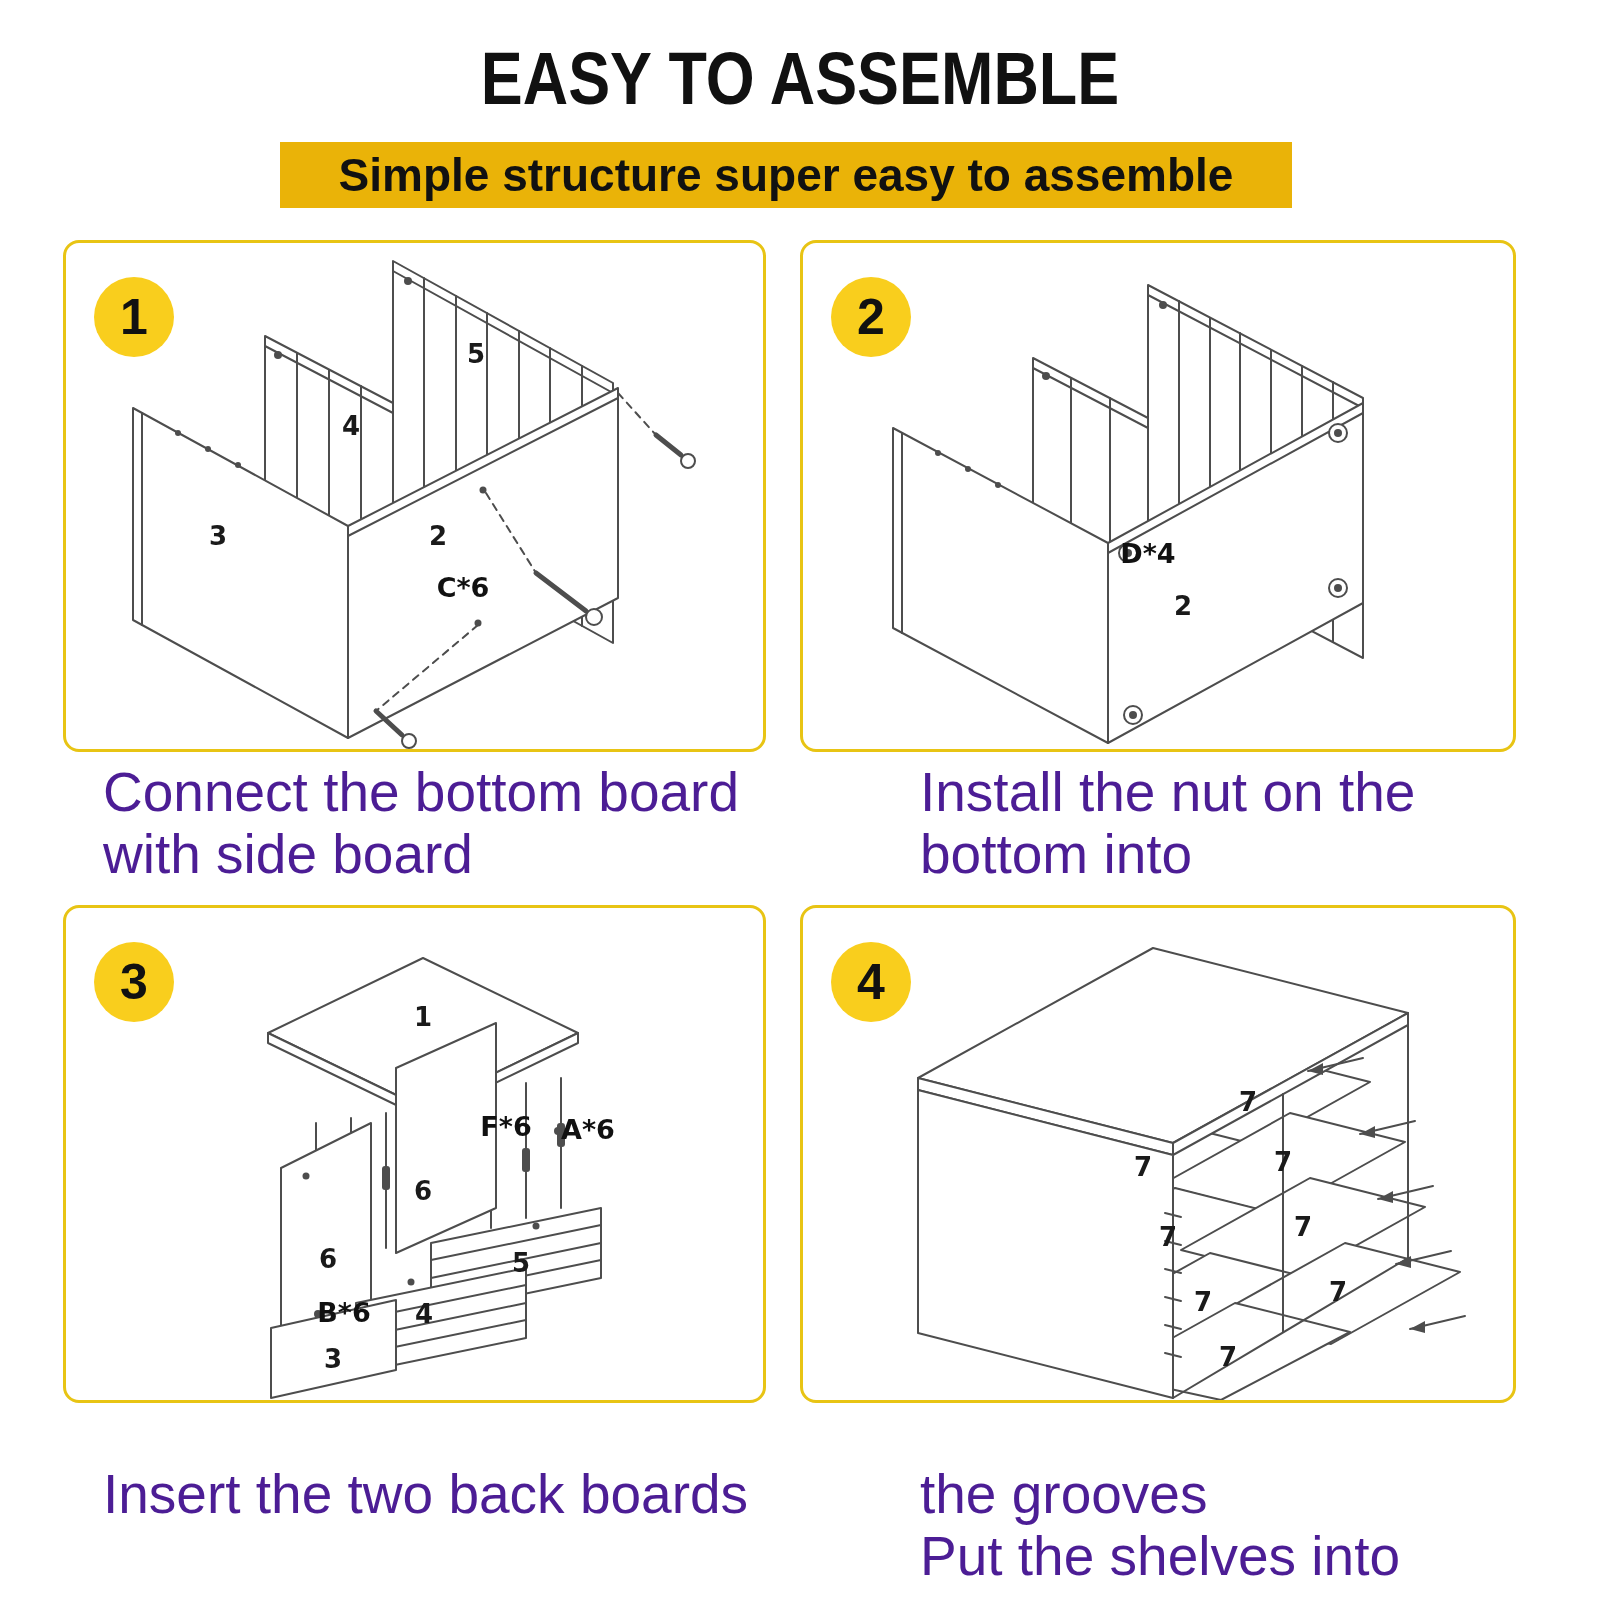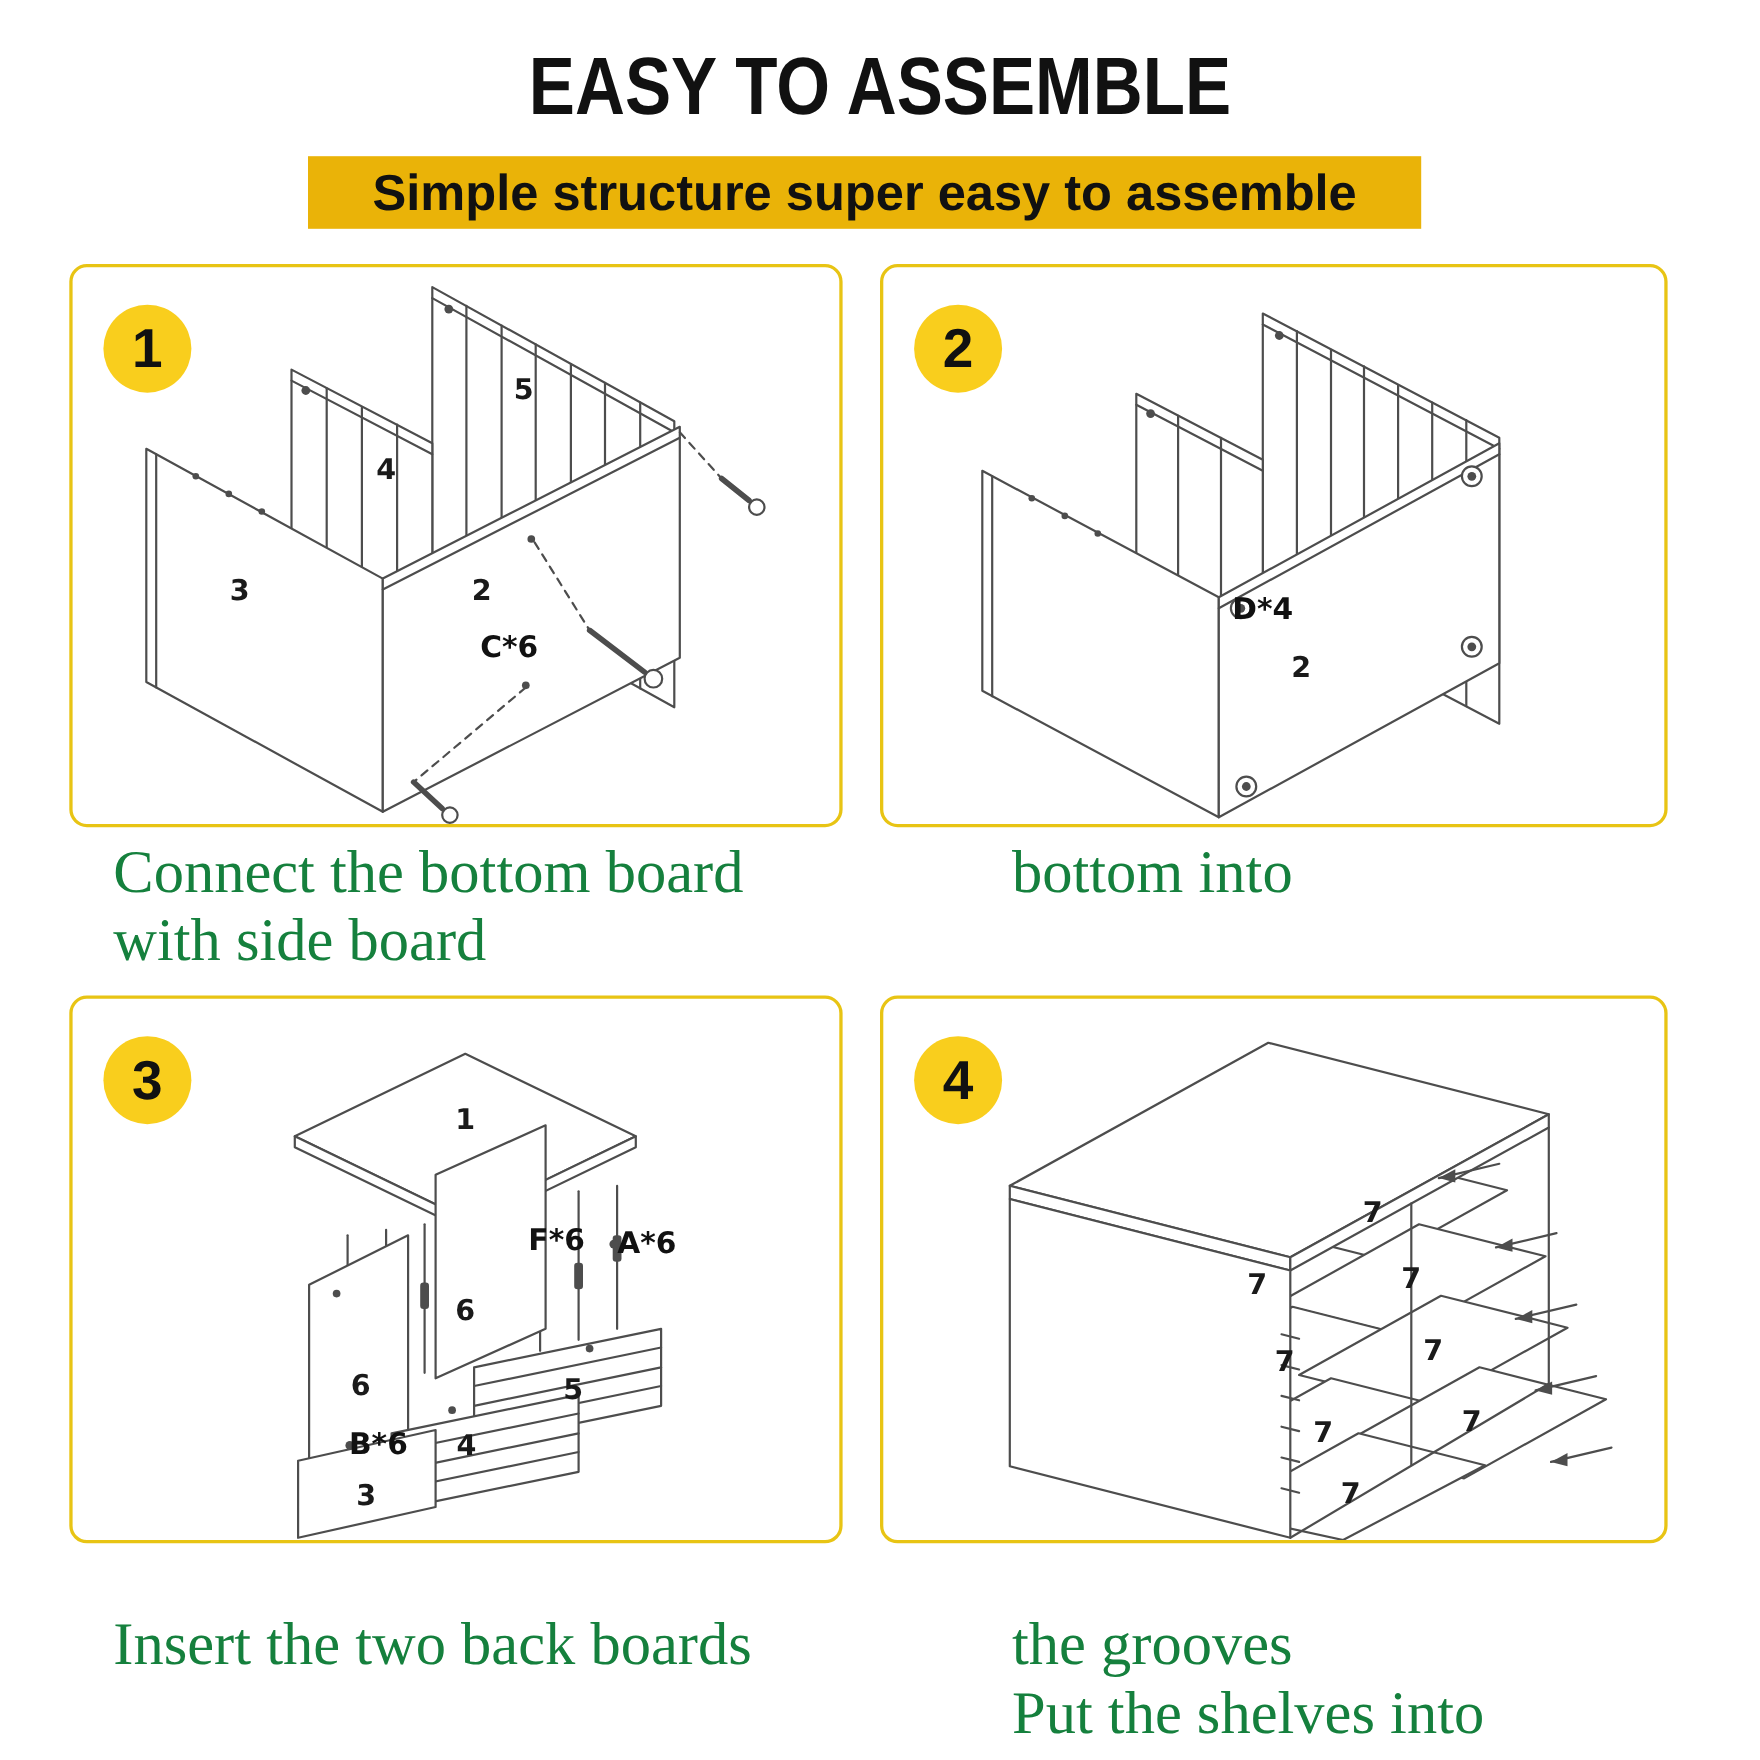--- a/index.html
+++ b/index.html
@@ -13,21 +13,21 @@
           text-align:center;line-height:66px;white-space:nowrap;}
   .panel{position:absolute;background:#fff;border:3px solid #E8C414;border-radius:16px;}
   #panel1{left:63px;top:240px;width:697px;height:506px;}
   #panel2{left:800px;top:240px;width:710px;height:506px;}
   #panel3{left:63px;top:905px;width:697px;height:492px;}
   #panel4{left:800px;top:905px;width:710px;height:492px;}
   .panel svg{position:absolute;left:0;top:0;width:100%;height:100%;}
   .badge{position:absolute;left:28px;top:34px;width:80px;height:80px;border-radius:50%;
          background:#F9CE1D;display:flex;align-items:center;justify-content:center;
          font-size:50px;font-weight:800;color:#111;z-index:2;}
-  .caption{position:absolute;font-size:55px;line-height:1.12;color:#15803d;font-weight:400;font-family:Liberation Serif, serif;}
+  .caption{position:absolute;font-size:55px;line-height:1.12;color:#4c1d95;font-weight:400;}
   #caption1{left:103px;top:762px;}
   #caption2{left:920px;top:762px;}
   #caption3{left:103px;top:1464px;}
   #caption4{left:920px;top:1464px;}
   .draw{stroke:#4d4d4d;stroke-width:2;fill:none;stroke-linejoin:round;stroke-linecap:round;}
   .plabel{font:600 26px "DejaVu Sans",sans-serif;fill:#1a1a1a;text-anchor:middle;}
   .plabel-bold{font:700 27px "DejaVu Sans",sans-serif;fill:#111;text-anchor:middle;}
 </style>
 </head>
 <body>
@@ -152,20 +152,21 @@
     <div class="badge">
       <span>2</span>
     </div>
   </div>
 
   <div class="caption" id="caption1">
     <div>Connect the bottom board</div>
     <div>with side board</div>
   </div>
   <div class="caption" id="caption2">
+    <div>Install the nut on the</div>
     <div>bottom into</div>
   </div>
 
   <div class="panel" id="panel3">
     <svg viewBox="0 0 697 492">
       <g class="draw">
 
         <polygon points="202,125 357,50 512,125 357,200" fill="#fff"></polygon>
         <polygon points="202,125 357,200 357,210 202,135" fill="#fff"></polygon>
         <polygon points="357,200 512,125 512,135 357,210" fill="#fff"></polygon>

